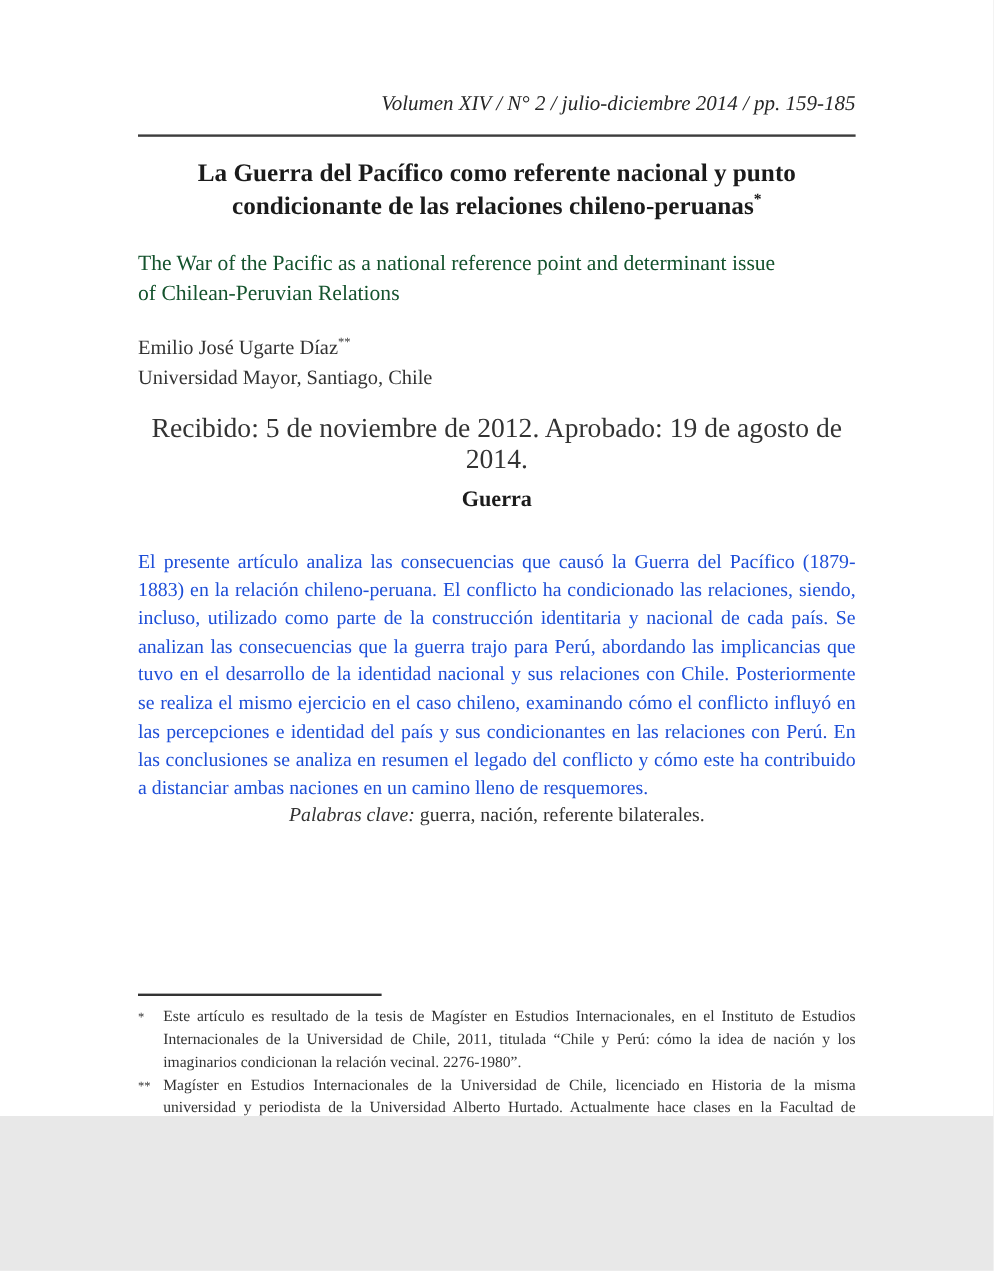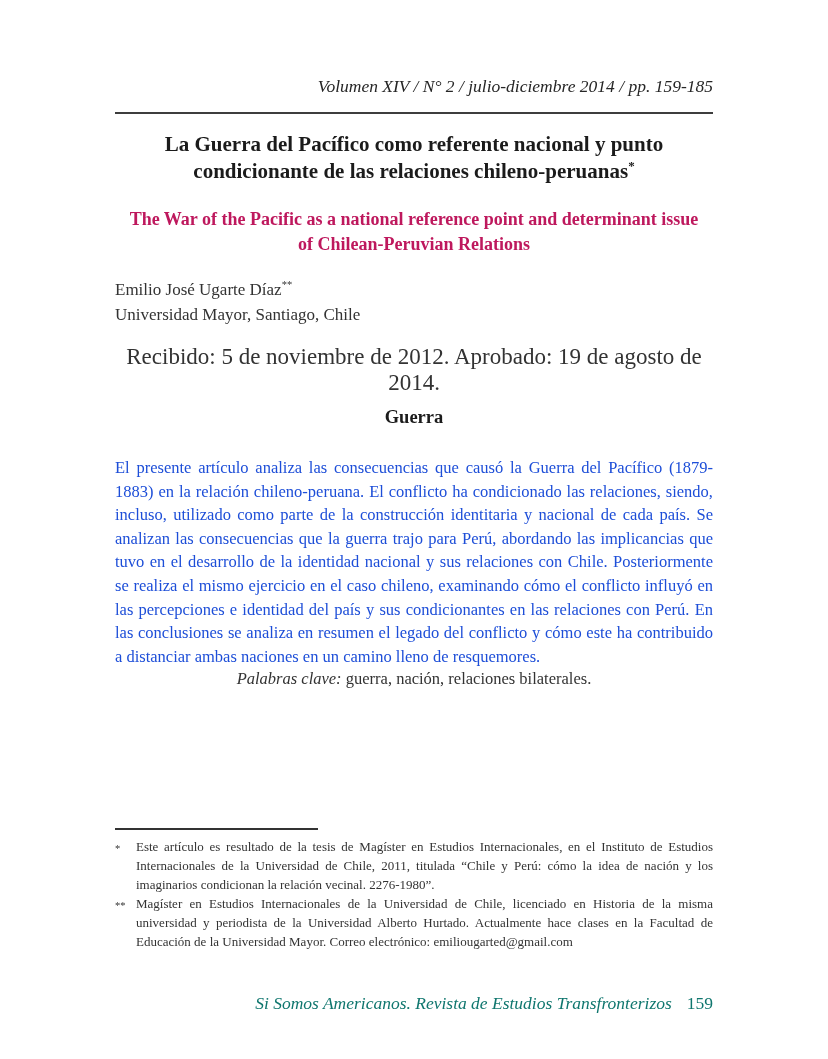--- a/index.html
+++ b/index.html
@@ -1,19 +1,19 @@
 <!DOCTYPE html>
 <html><head>
 <meta charset="utf-8">
 <style>
   html, body { margin: 0; padding: 0; background: #e8e8e8; }
   .page {
     position: relative;
     width: 828px;
-    height: 1059px;
+    height: 930px;
     margin: 0 auto;
     background: #ffffff;
     font-family: "Liberation Serif", "DejaVu Serif", serif;
     color: #2e2e2e;
     overflow: hidden;
   }
   .content {
     position: absolute;
     left: 115px;
     width: 598px;
@@ -41,25 +41,25 @@
     line-height: 27px;
     color: #1b1b1b;
   }
   .title-es sup, .author sup {
     font-size: 62%;
     vertical-align: super;
     line-height: 0;
   }
   .title-en {
     top: 207px;
-    text-align: center;
-    font-weight: bold;
+    text-align: left;
+    font-weight: normal;
     font-size: 18px;
     line-height: 25px;
-    color: #be185d;
+    color: #14532d;
   }
   .author-block {
     top: 277px;
     text-align: left;
     font-size: 17px;
     line-height: 25px;
     color: #333333;
   }
   .dates-line {
     top: 344px;
@@ -141,21 +141,21 @@
     <span>Universidad Mayor, Santiago, Chile</span>
   </div>
 
   <div class="content dates-line">Recibido: 5 de noviembre de 2012. Aprobado: 19 de agosto de 2014.</div>
 
   <div class="content abstract-heading">Guerra</div>
 
   <div class="content abstract-text">El presente artículo analiza las consecuencias que causó la Guerra del Pacífico (1879-1883) en la relación chileno-peruana. El conflicto ha condicionado las relaciones, siendo, incluso, utilizado como parte de la construcción identitaria y nacional de cada país. Se analizan las consecuencias que la guerra trajo para Perú, abordando las implicancias que tuvo en el desarrollo de la identidad nacional y sus relaciones con Chile. Posteriormente se realiza el mismo ejercicio en el caso chileno, examinando cómo el conflicto influyó en las percepciones e identidad del país y sus condicionantes en las relaciones con Perú. En las conclusiones se analiza en resumen el legado del conflicto y cómo este ha contribuido a distanciar ambas naciones en un camino lleno de resquemores.</div>
 
   <div class="content keywords-line">
-    <span class="keywords-label">Palabras clave:</span><span> guerra, nación, relaciones bilaterales.</span>
+    <span class="keywords-label">Palabras clave:</span><span> guerra, nación, referente bilaterales.</span>
   </div>
 
   <div class="content footnotes">
     <div class="footnote-divider"></div>
     <div class="footnote">
       <span class="footnote-marker">*</span>
       <span class="footnote-text">Este artículo es resultado de la tesis de Magíster en Estudios Internacionales, en el Instituto de Estudios Internacionales de la Universidad de Chile, 2011, titulada “Chile y Perú: cómo la idea de nación y los imaginarios condicionan la relación vecinal. 2276-1980”.</span>
     </div>
     <div class="footnote">
       <span class="footnote-marker">**</span>

